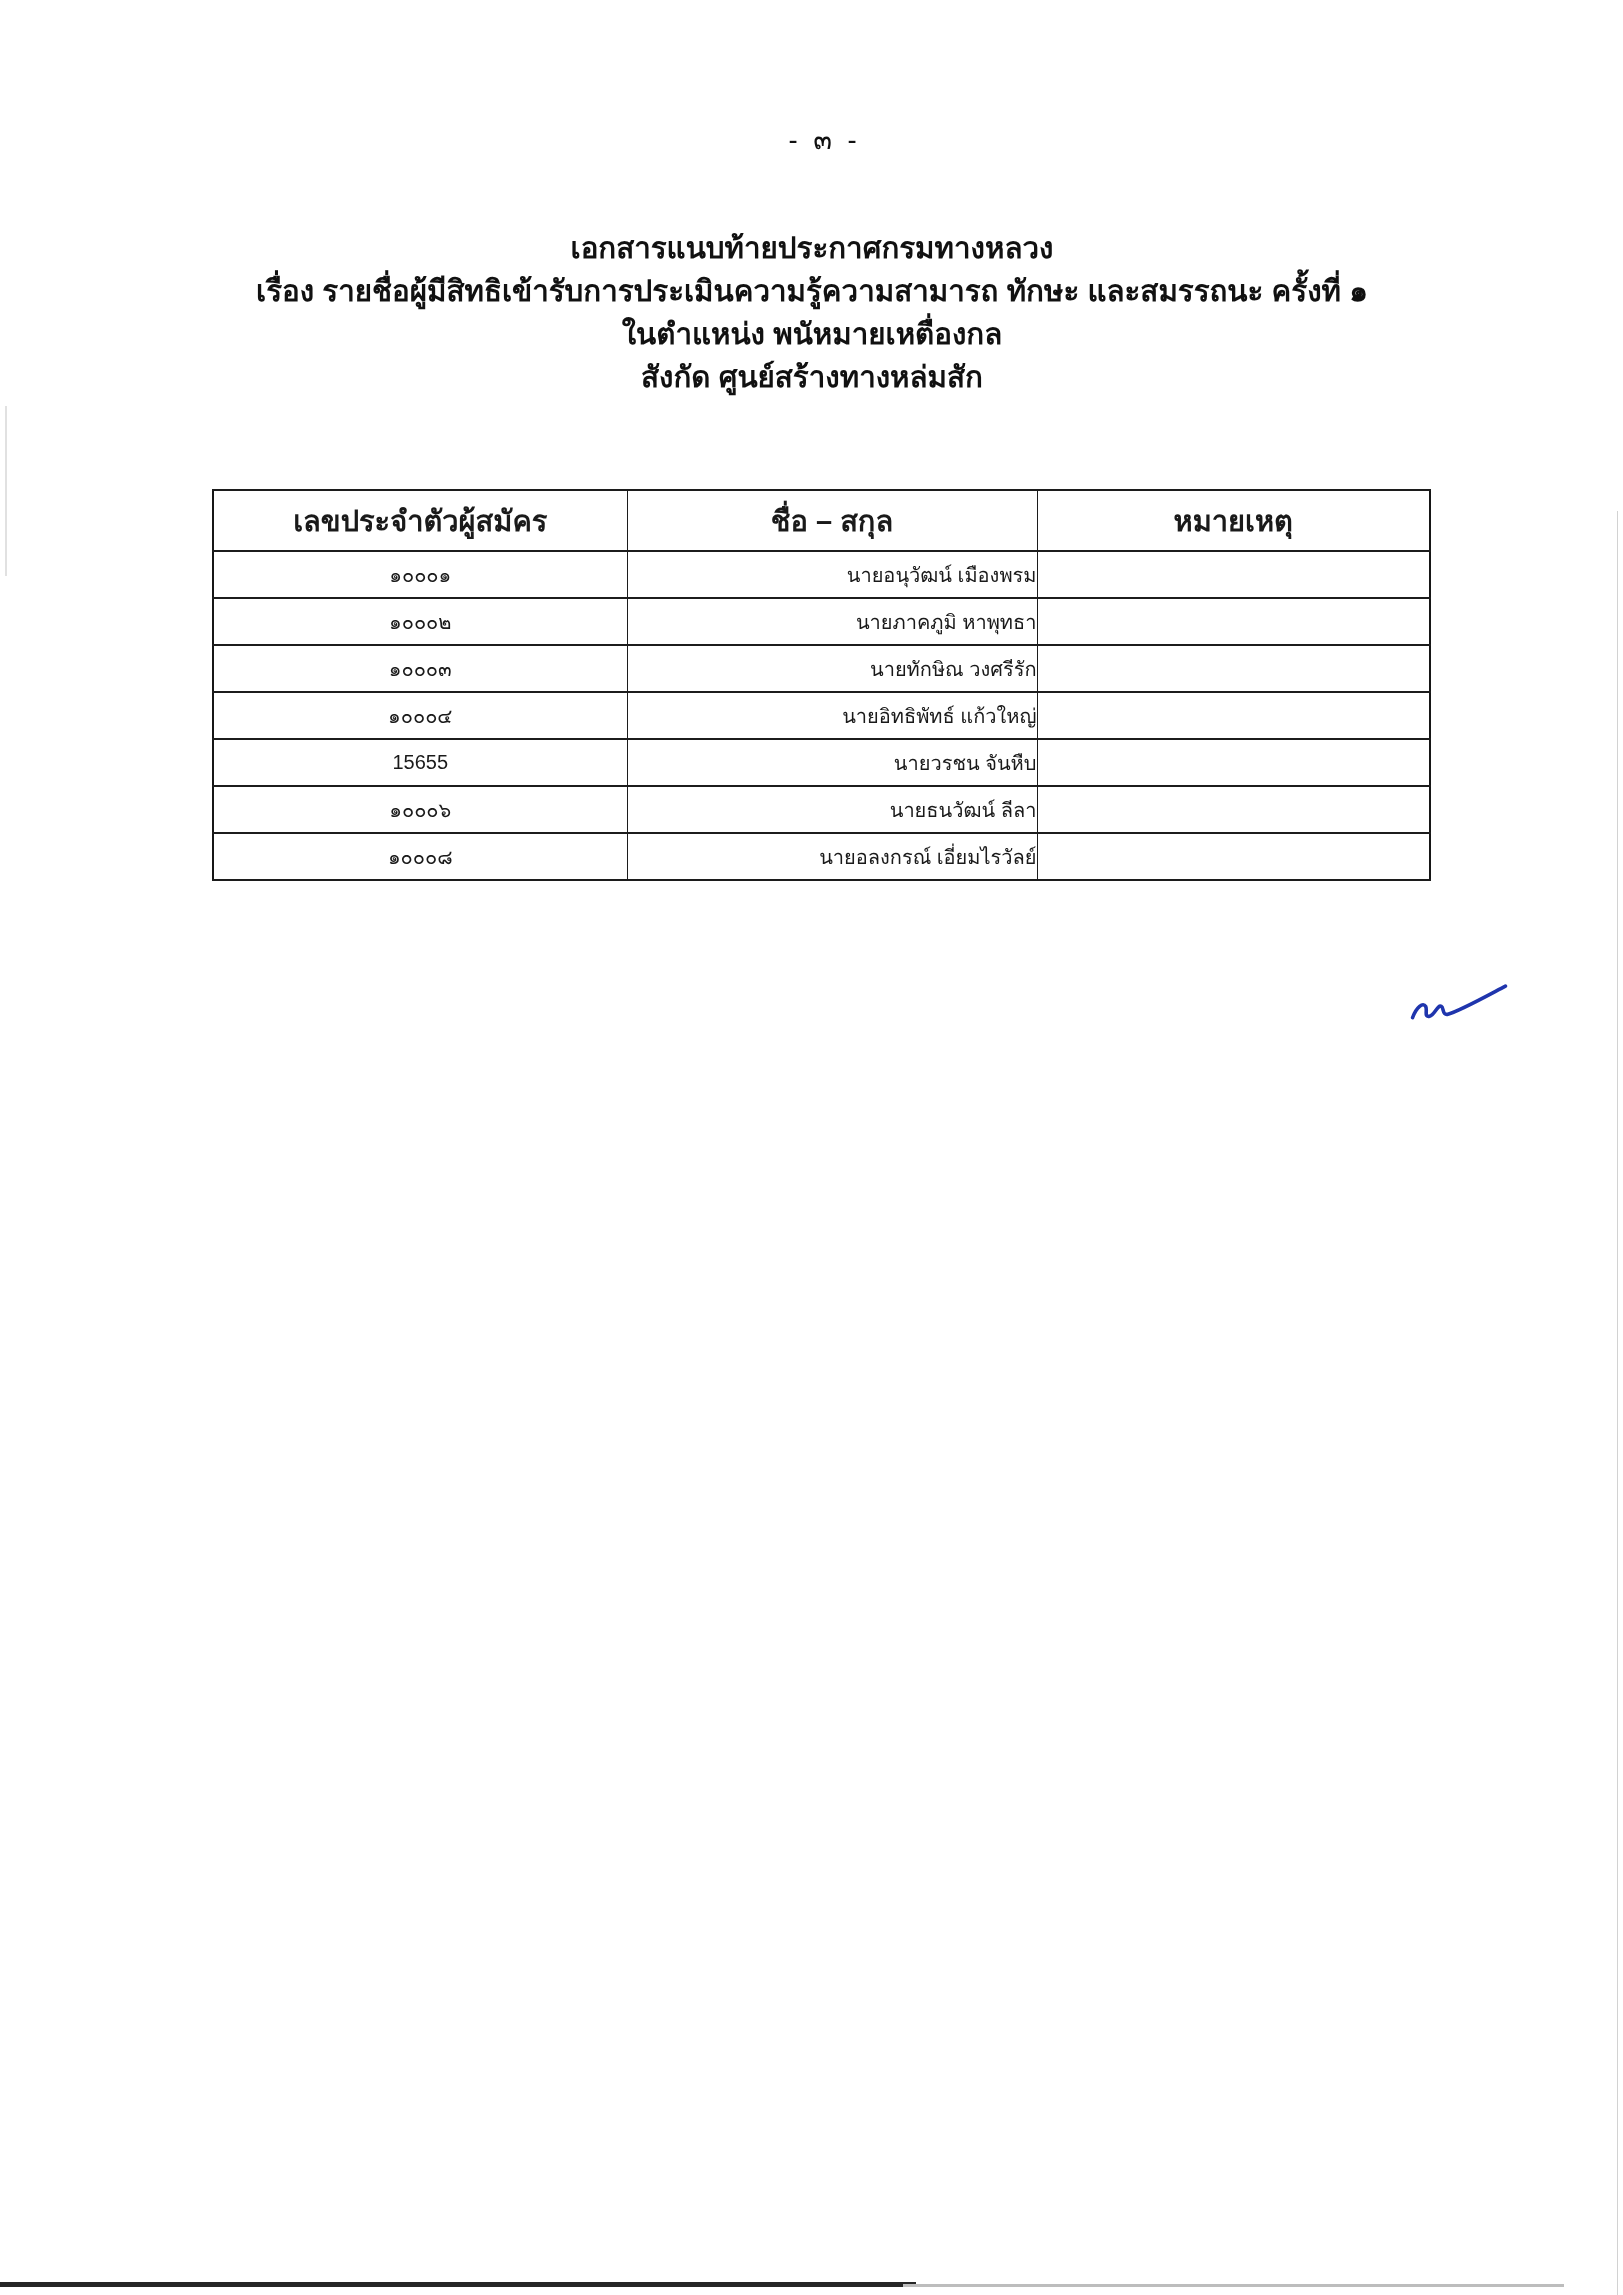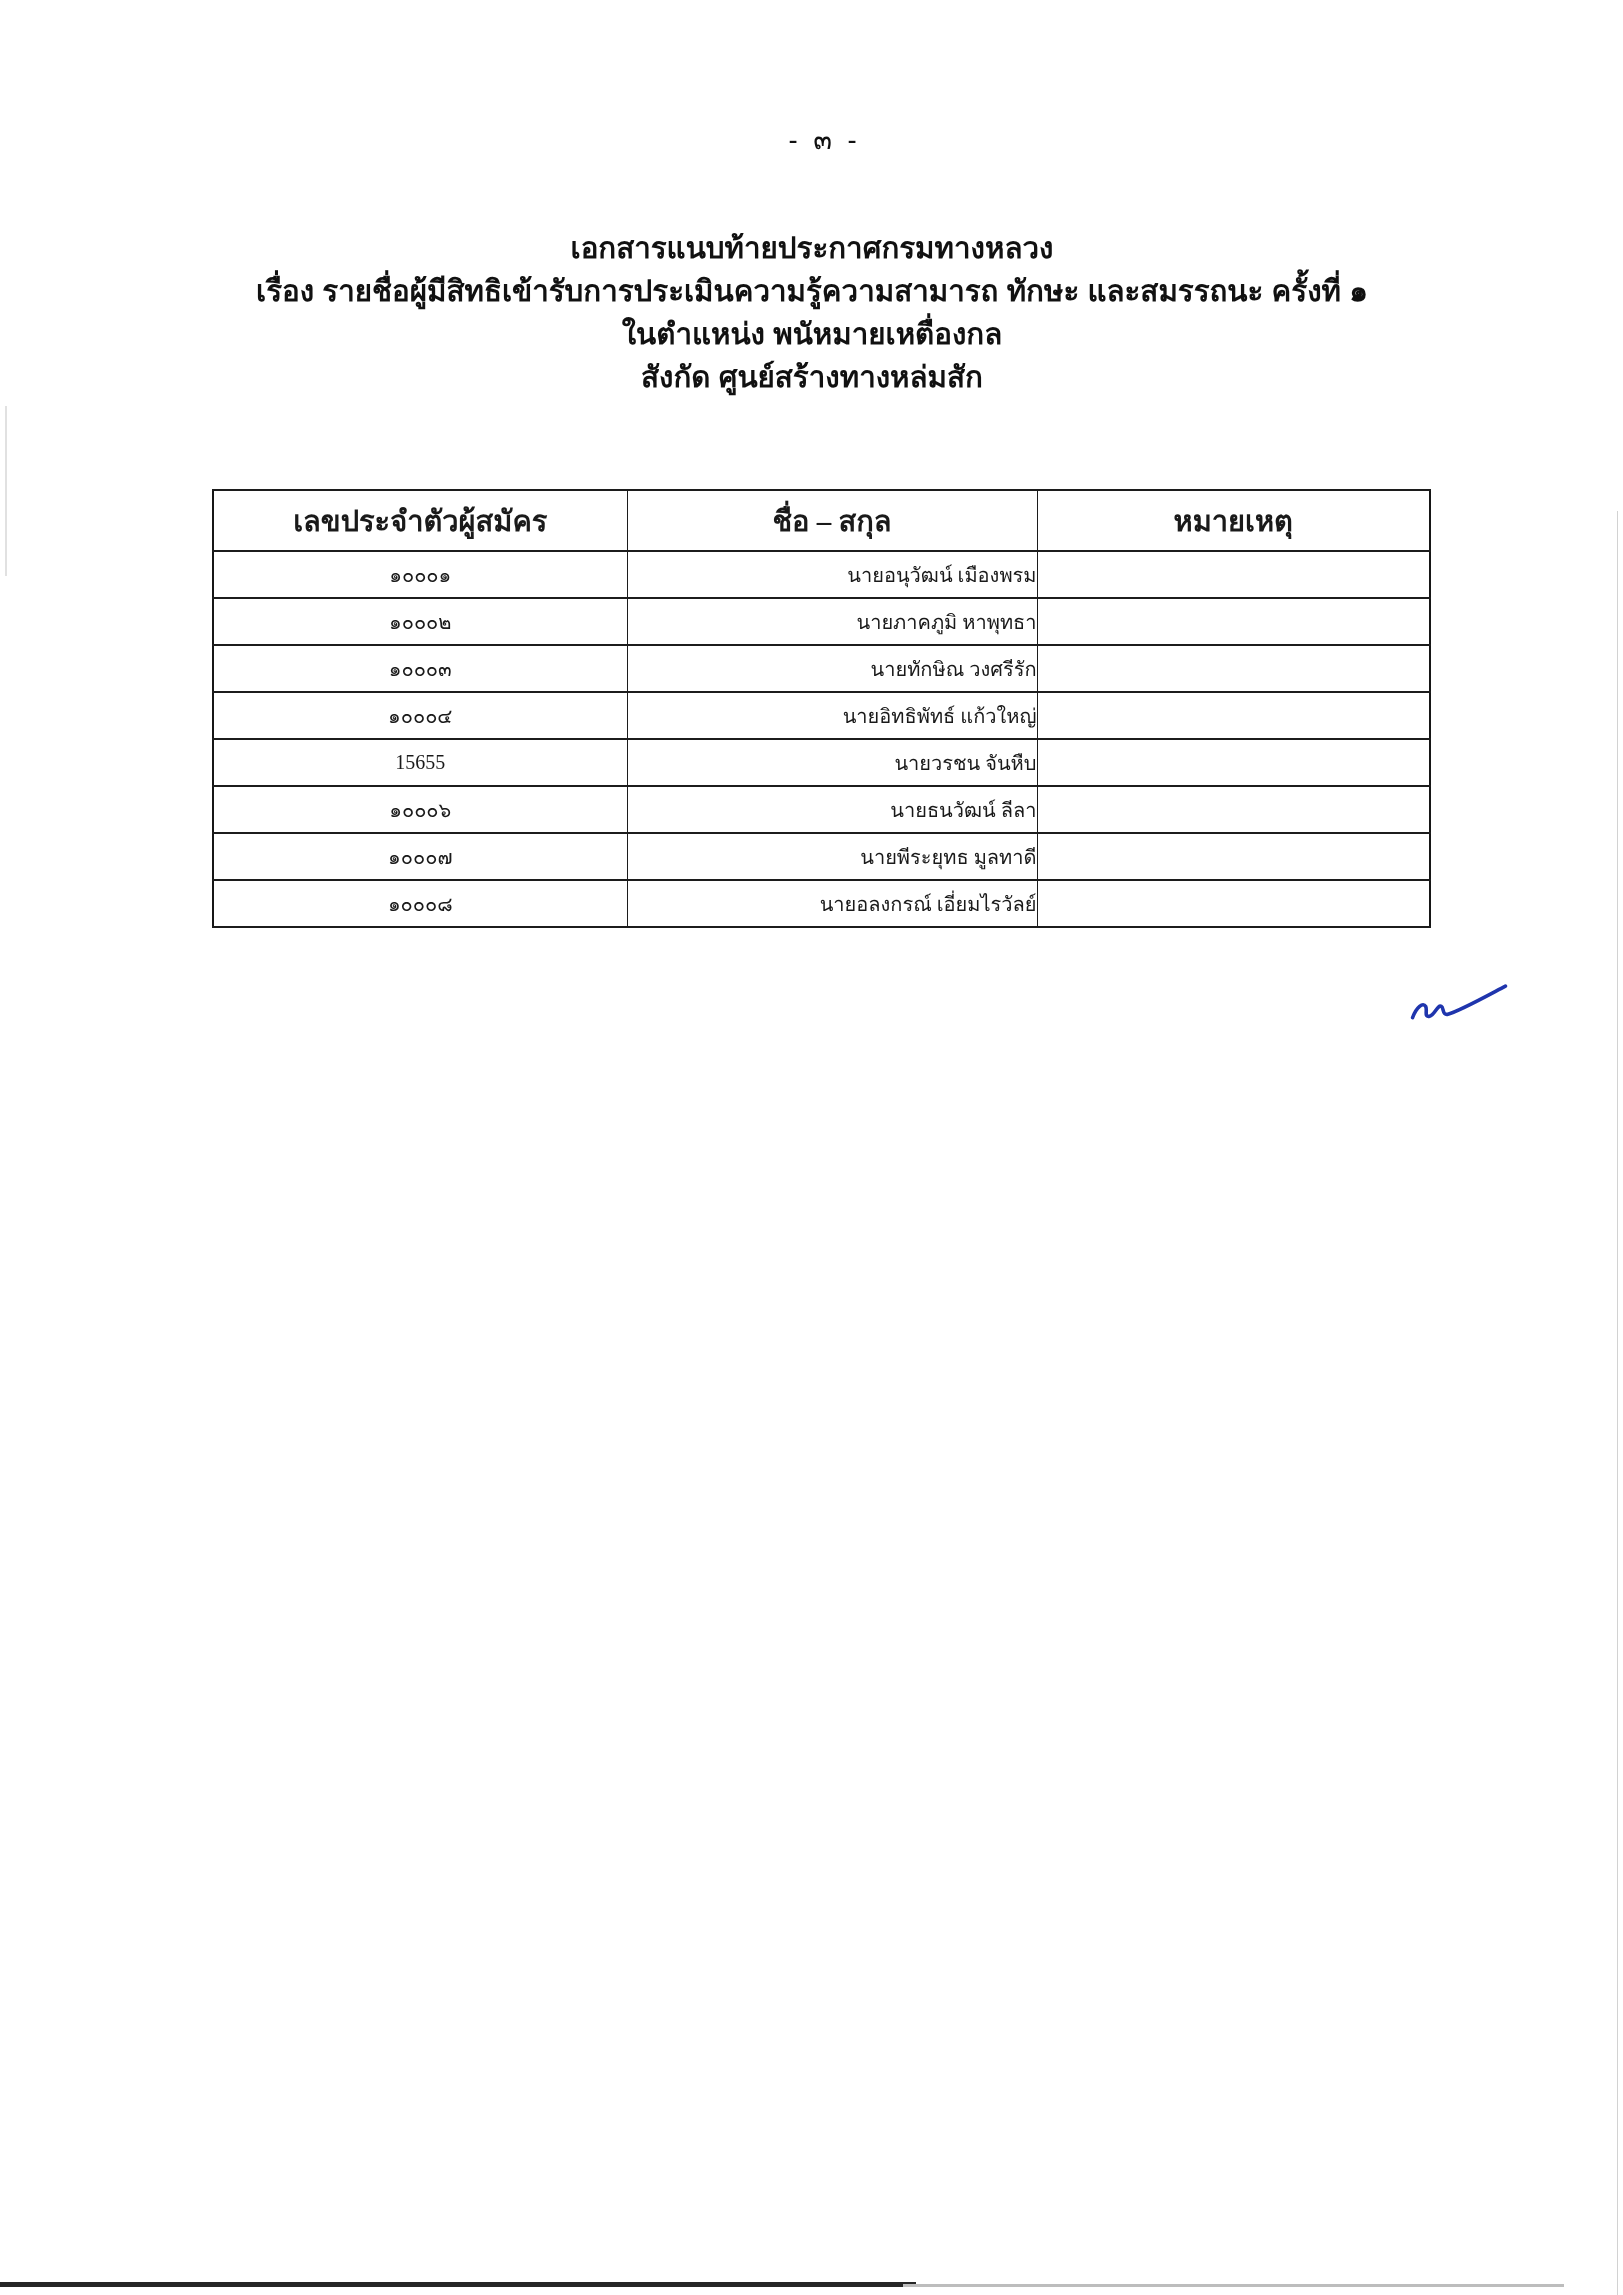--- a/index.html
+++ b/index.html
@@ -56,21 +56,20 @@
   }
   table.doc-table col.c1 { width: 414px; }
   table.doc-table col.c2 { width: 410px; }
   table.doc-table col.c3 { width: 393px; }
   table.doc-table th, table.doc-table td {
     border: 2px solid #1c1c1c;
     border-left-width: 1.3px;
     border-right-width: 1.3px;
     padding: 0;
     overflow: hidden;
-    font-family: Liberation Serif, serif;
   }
   table.doc-table { border: 2.6px solid #161616; }
   table.doc-table th {
     height: 59px;
     font-size: 29px;
     font-weight: bold;
     text-align: center;
     vertical-align: middle;
     border-bottom-width: 2.6px;
     border-top-width: 2.6px;
@@ -175,25 +174,20 @@
           <td class="cell-id">15655</td>
           <td class="cell-name">นายวรชน  จันหืบ</td>
           <td class="cell-remark"></td>
         </tr>
         <tr>
           <td class="cell-id">๑๐๐๐๖</td>
           <td class="cell-name">นายธนวัฒน์  ลีลา</td>
           <td class="cell-remark"></td>
         </tr>
         <tr>
-          <td class="cell-id">๑๐๐๐๗</td>
-          <td class="cell-name">นายพีระยุทธ  มูลทาดี</td>
-          <td class="cell-remark"></td>
-        </tr>
-        <tr>
           <td class="cell-id">๑๐๐๐๘</td>
           <td class="cell-name">นายอลงกรณ์  เอี่ยมไรวัลย์</td>
           <td class="cell-remark"></td>
         </tr>
       </tbody>
     </table>
   </div>
 
   <svg class="pen-mark" viewBox="0 0 165 78" xmlns="http://www.w3.org/2000/svg" aria-hidden="true">
     <path d="M 10,62 C 16,46 26,38 30,45 C 33,51 27,62 36,60 C 44,58 48,42 54,45 C 58,47 55,59 64,57 C 82,52 118,32 152,14" fill="none" stroke="#1f35ad" stroke-width="5.5" stroke-linecap="round" stroke-linejoin="round"></path>

